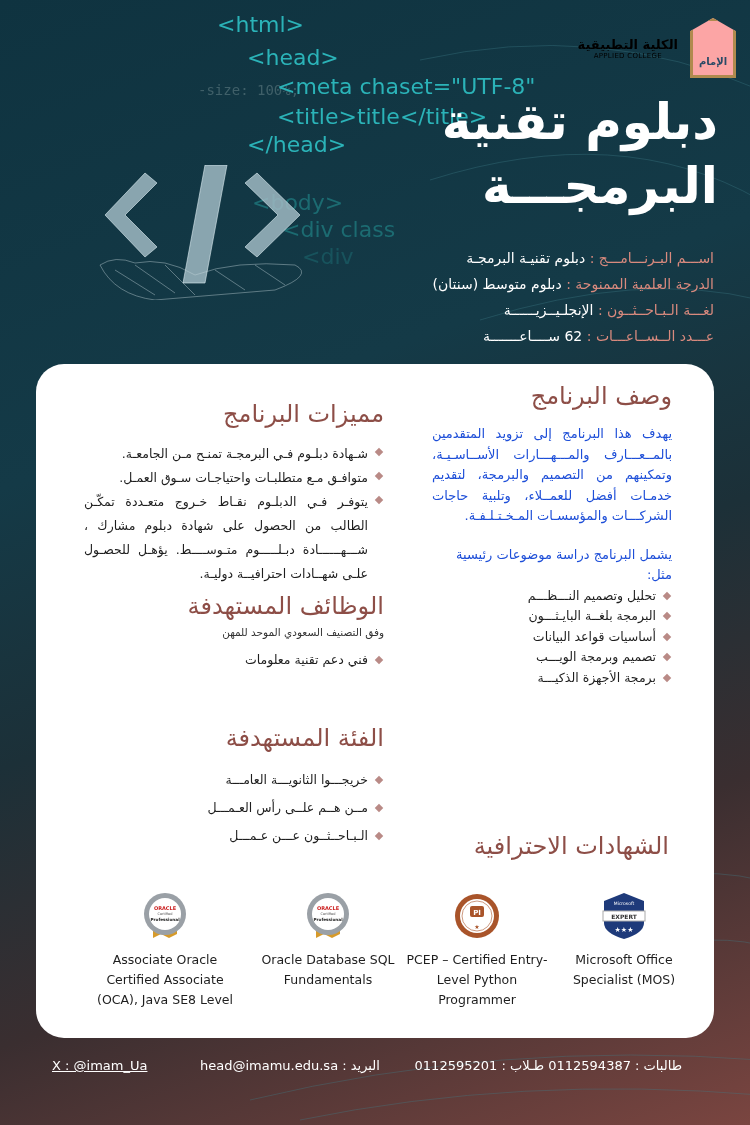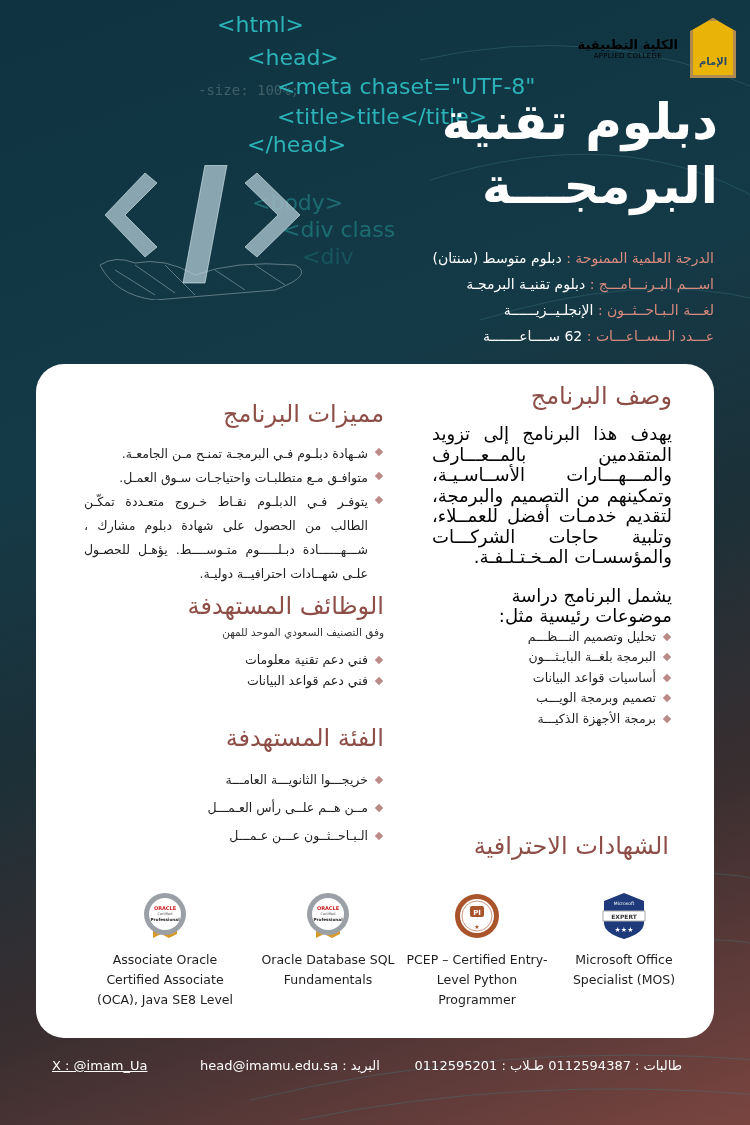--- a/index.html
+++ b/index.html
@@ -17,21 +17,21 @@
   }
   .code.dim { color: #1f7c80; opacity: .75; }
   .code.faint { color: #4b6a72; font-family: "DejaVu Sans Mono", monospace; font-size: 14px; opacity: .8; }
 
   
   .logo { position: absolute; right: 14px; top: 18px; display: flex; align-items: center; gap: 12px; }
   .logo-text { text-align: center; color: #000000; }
   .logo-text .ar { font-size: 13px; font-weight: bold; direction: rtl; }
   .logo-text .en { font-size: 7px; letter-spacing: .3px; }
   .logo-badge {
-    width: 46px; height: 60px; background: #eab308; border: 3px solid #b08a4e;
+    width: 46px; height: 60px; background: #fca5a5; border: 3px solid #b08a4e;
     clip-path: polygon(50% 0, 100% 22%, 100% 100%, 0 100%, 0 22%);
     display: flex; align-items: flex-end; justify-content: center; padding-bottom: 8px;
     color: #2a4a66; font-size: 10px; font-weight: bold;
   }
 
   
   .title {
     position: absolute; right: 32px; top: 90px; direction: rtl; text-align: right;
     color: #fff; font-weight: bold; font-size: 50px; line-height: 64px;
   }
@@ -45,21 +45,21 @@
   
   .graphic { position: absolute; left: 95px; top: 165px; width: 300px; height: 135px; }
 
   
   .card {
     position: absolute; left: 36px; top: 364px; width: 678px; height: 674px;
     background: #fff; border-radius: 28px;
   }
   .col { position: absolute; direction: rtl; text-align: right; }
   .h2 { color: #8d4e47; font-size: 24px; font-weight: normal; margin-bottom: 14px; }
-  .p { color: #000000; font-size: 18px; line-height: 20.5px; }
+  .p { color: #1d4ed8; font-size: 13px; line-height: 20.5px; }
   .small { color: #333; font-size: 10.5px; margin-top: -8px; margin-bottom: 12px; }
   ul.bl { list-style: none; }
   ul.bl li { font-size: 12.5px; line-height: 20.5px; color: #1e1e1e; position: relative; padding-right: 16px; }
   ul.bl li::before {
     content: ""; position: absolute; right: 2px; top: 7px; width: 6px; height: 6px;
     background: #b98a86; transform: rotate(45deg);
   }
   ul.bl.spaced li { line-height: 28px; }
   ul.bl.spaced li::before { top: 11px; }
 
@@ -120,22 +120,22 @@
     <path d="M20 105 L60 130 M40 100 L80 128 M70 100 L100 130 M120 105 L150 125 M160 100 L190 120"></path>
   </g>
 </svg>
 
 <div class="title">
   <div>دبلوم تقنية</div>
   <div>البرمجـــة</div>
 </div>
 
 <div class="info">
+  <div class="info-row"><span class="k">اســـم البـرنـــامـــج :</span> <span class="v">دبلوم تقنيـة البرمجـة</span></div>
   <div class="info-row"><span class="k">الدرجة العلمية الممنوحة :</span> <span class="v">دبلوم متوسط (سنتان)</span></div>
-  <div class="info-row"><span class="k">اســـم البـرنـــامـــج :</span> <span class="v">دبلوم تقنيـة البرمجـة</span></div>
   <div class="info-row"><span class="k">لغـــة الـبـاحــثــون :</span> <span class="v">الإنجلـيــزيــــــة</span></div>
   <div class="info-row"><span class="k">عـــدد الــســاعـــات :</span> <span class="v">62 ســــاعـــــــة</span></div>
 </div>
 
 <div class="card">
 
   <div class="col" style="right:42px;top:18px;width:240px;">
     <h2 class="h2">وصف البرنامج</h2>
     <p class="p" style="text-align:justify;">يهدف هذا البرنامج إلى تزويد المتقدمين بالمــعـــارف والمـــهـــارات الأســاسـيـة، وتمكينهم من التصميم والبرمجة، لتقديم خدمـات أفضل للعمــلاء، وتلبية حاجات الشركـــات والمؤسسـات المـخـتـلـفـة.</p>
     <p class="p" style="margin-top:18px;">يشمل البرنامج دراسة موضوعات رئيسية مثل:</p>
@@ -155,21 +155,20 @@
       <li style="line-height:24px;">متوافـق مـع متطلبـات واحتياجـات سـوق العمـل.</li>
       <li style="line-height:24px;text-align:justify;">يتوفـر فـي الدبلـوم نقـاط خـروج متعـددة تمكّـن الطالب من الحصول على شهادة دبلوم مشارك ، شـــهــــــادة دبـلـــــوم متـوســــط. يؤهـل للحصـول علـى شهــادات احترافيــة دوليـة.</li>
     </ul>
   </div>
 
   <div class="col" style="right:330px;top:228px;width:300px;">
     <h2 class="h2">الوظائف المستهدفة</h2>
     <div class="small">وفق التصنيف السعودي الموحد للمهن</div>
     <ul class="bl">
       <li>فني دعم تقنية معلومات</li>
-      <li>فني دعم قواعد البيانات</li>
     </ul>
   </div>
 
   <div class="col" style="right:330px;top:360px;width:300px;">
     <h2 class="h2">الفئة المستهدفة</h2>
     <ul class="bl spaced">
       <li>خريجـــوا الثانويـــة العامـــة</li>
       <li>مــن هــم علــى رأس العـمـــل</li>
       <li>الـبـاحــثــون عـــن عـمـــل</li>
     </ul>

